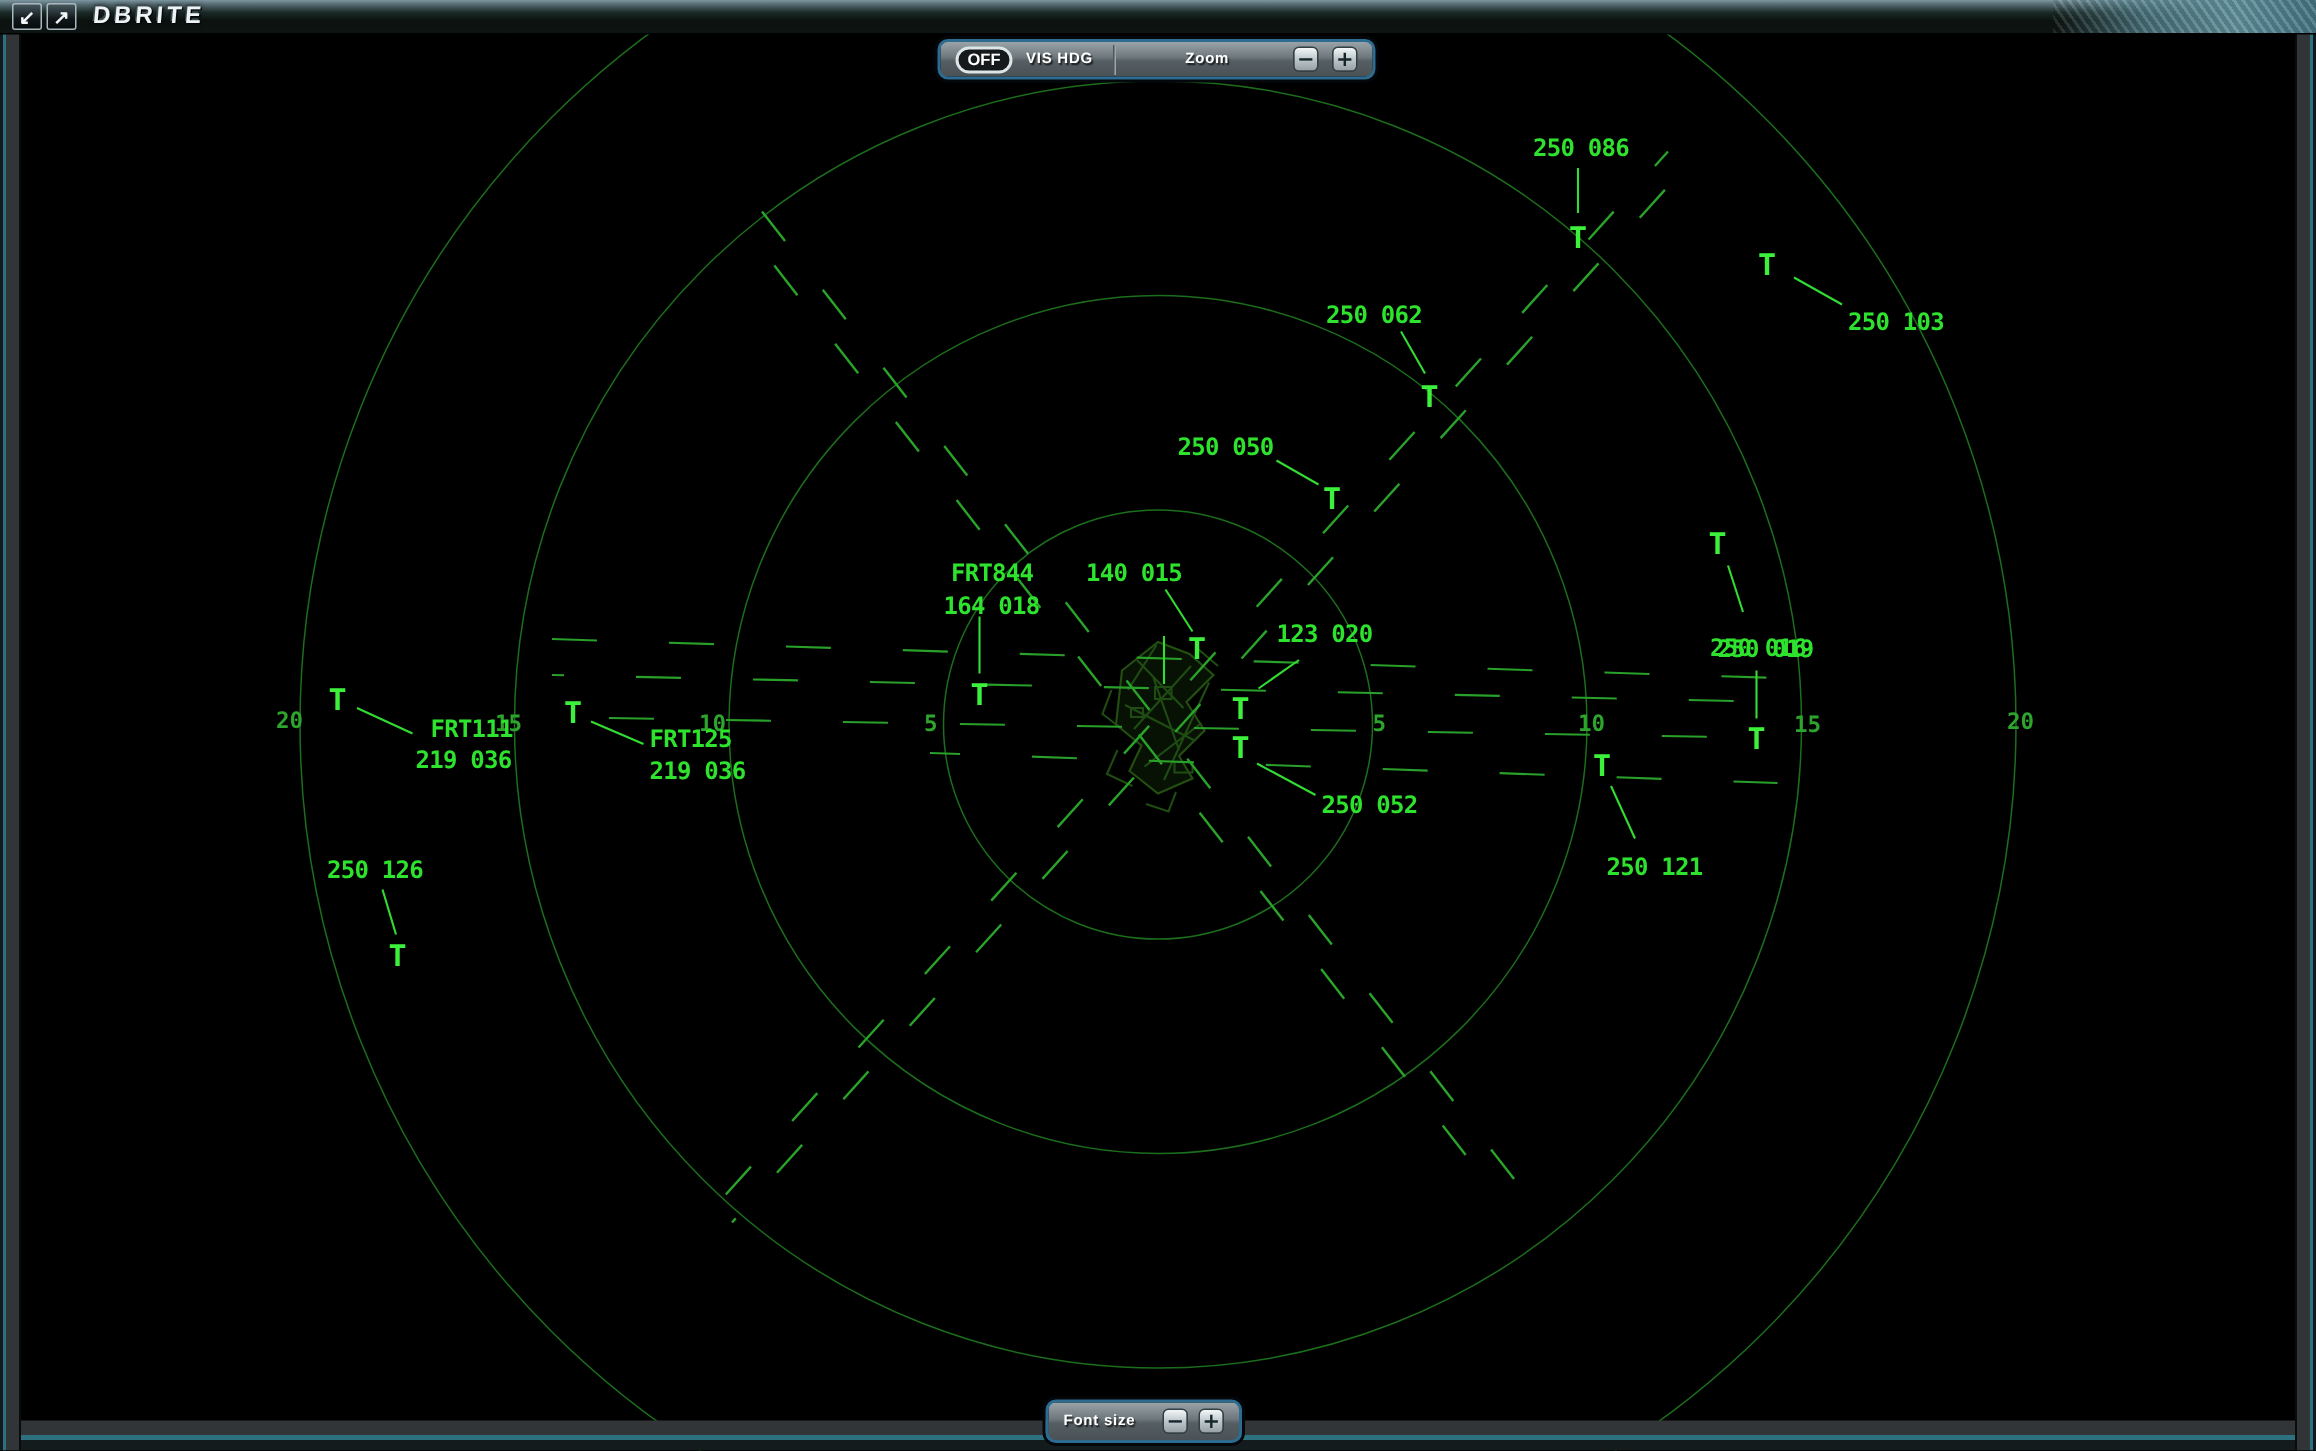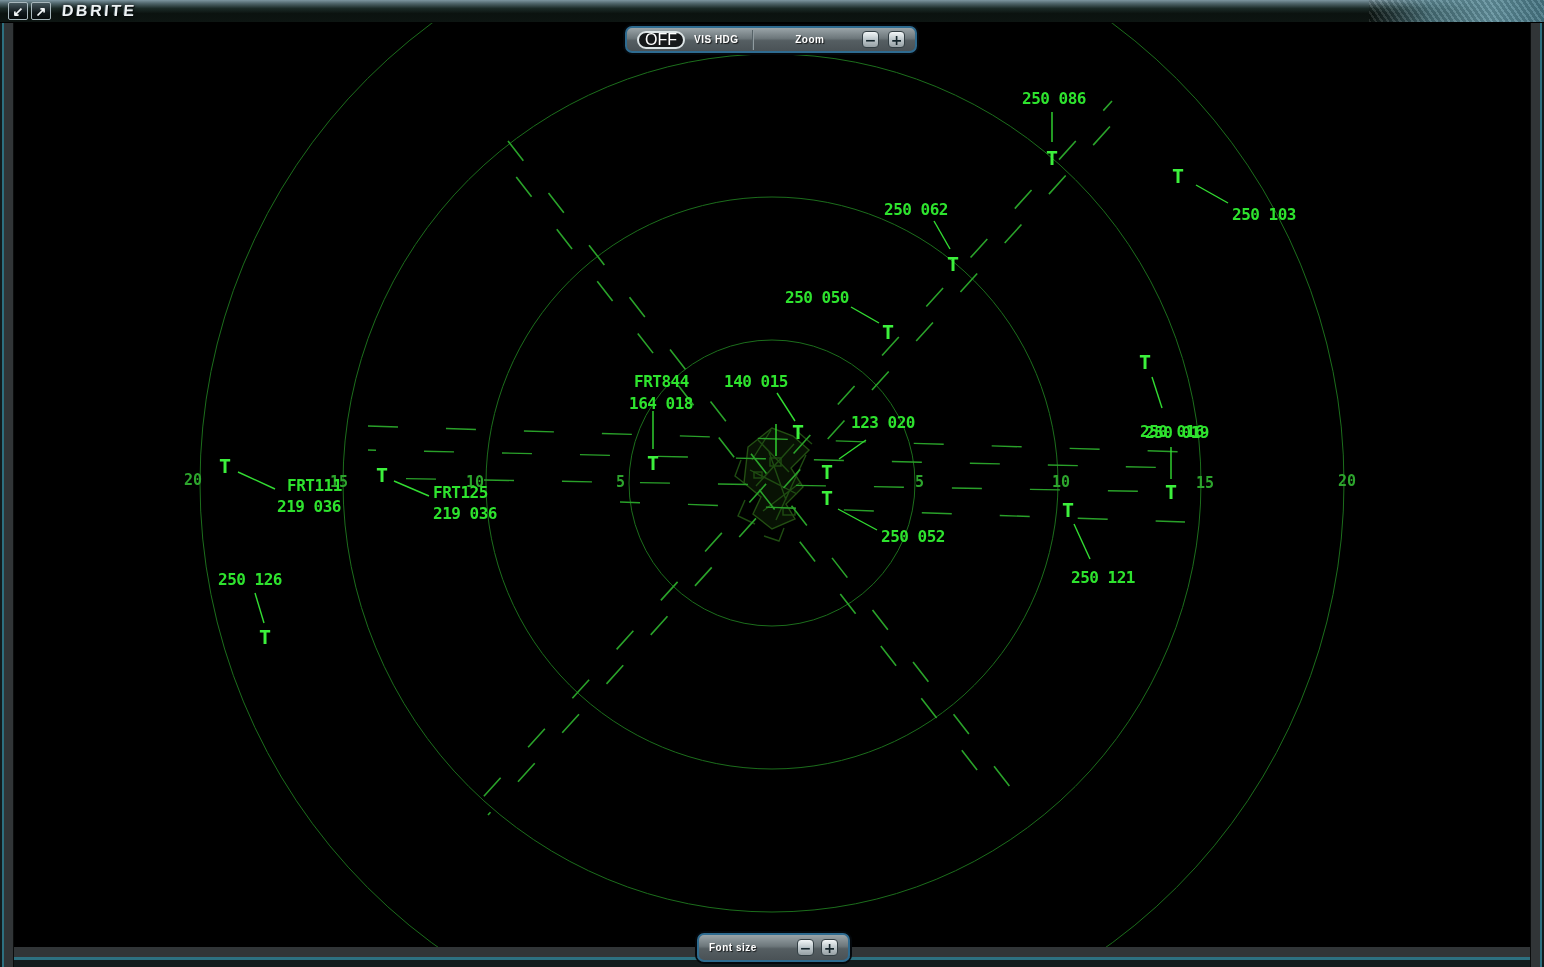--- a/index.html
+++ b/index.html
@@ -26,25 +26,25 @@
   .frame-right{position:absolute;right:0;top:22px;bottom:0;width:14px;z-index:15;
     background:linear-gradient(270deg,#121a1c 0 2px,#2d7080 2px 4px,#313537 4px 13px,#0a0c0c 13px 14px);}
   .frame-bottom{position:absolute;left:0;bottom:0;width:1544px;height:20px;z-index:14;
     background:linear-gradient(180deg,#313537 0 10px,#2d7080 10px 13px,#141b1d 13px 100%);}
 
   
   .bar{position:absolute;z-index:30;display:flex;align-items:center;box-sizing:border-box;
     background:linear-gradient(180deg,#9aa4a8 0%,#6d777b 45%,#555e62 55%,#4a5256 100%);
     border:2px solid #2e6b90;border-radius:7px;box-shadow:0 0 0 2px #04080c;}
   .top-bar{left:625px;top:26px;width:292px;height:27px;padding:0 10px;gap:9px;}
-  .bottom-bar{left:697px;top:933px;width:153px;height:29px;padding:0 10px;gap:7px;}
+  .bottom-bar{left:697px;top:933px;width:131px;height:29px;padding:0 10px;gap:7px;}
   .bar .lab{color:#fff;font-weight:bold;font-size:10px;letter-spacing:.5px;
     text-shadow:1px 1px 1px rgba(0,0,0,.75);white-space:nowrap;}
   .off-btn{background:#16191b;border:2px solid #dde5e7;border-radius:9px;color:#fff;
-    font-weight:normal;font-size:16px;line-height:12px;padding:1px 6px;cursor:pointer;
+    font-weight:bold;font-size:11px;line-height:12px;padding:1px 6px;cursor:pointer;
     font-family:"Liberation Sans",sans-serif;}
   .sq-btn{width:17px;height:17px;border:1px solid #333f44;border-radius:4px;padding:0;cursor:pointer;
     background:linear-gradient(180deg,#f3f7f8 0%,#c2ccd0 45%,#97a1a5 100%);
     color:#15252b;font-weight:bold;font-size:14px;line-height:14px;text-align:center;
     font-family:"DejaVu Sans",sans-serif;}
   .bar .divider{width:2px;height:20px;background:linear-gradient(90deg,#39464b,#aeb8bc);margin:0 4px;}
   .spacer{flex:1;}
 
   
   #stage{position:absolute;left:0;top:0;width:1544px;height:967px;z-index:5;background:#000;}

